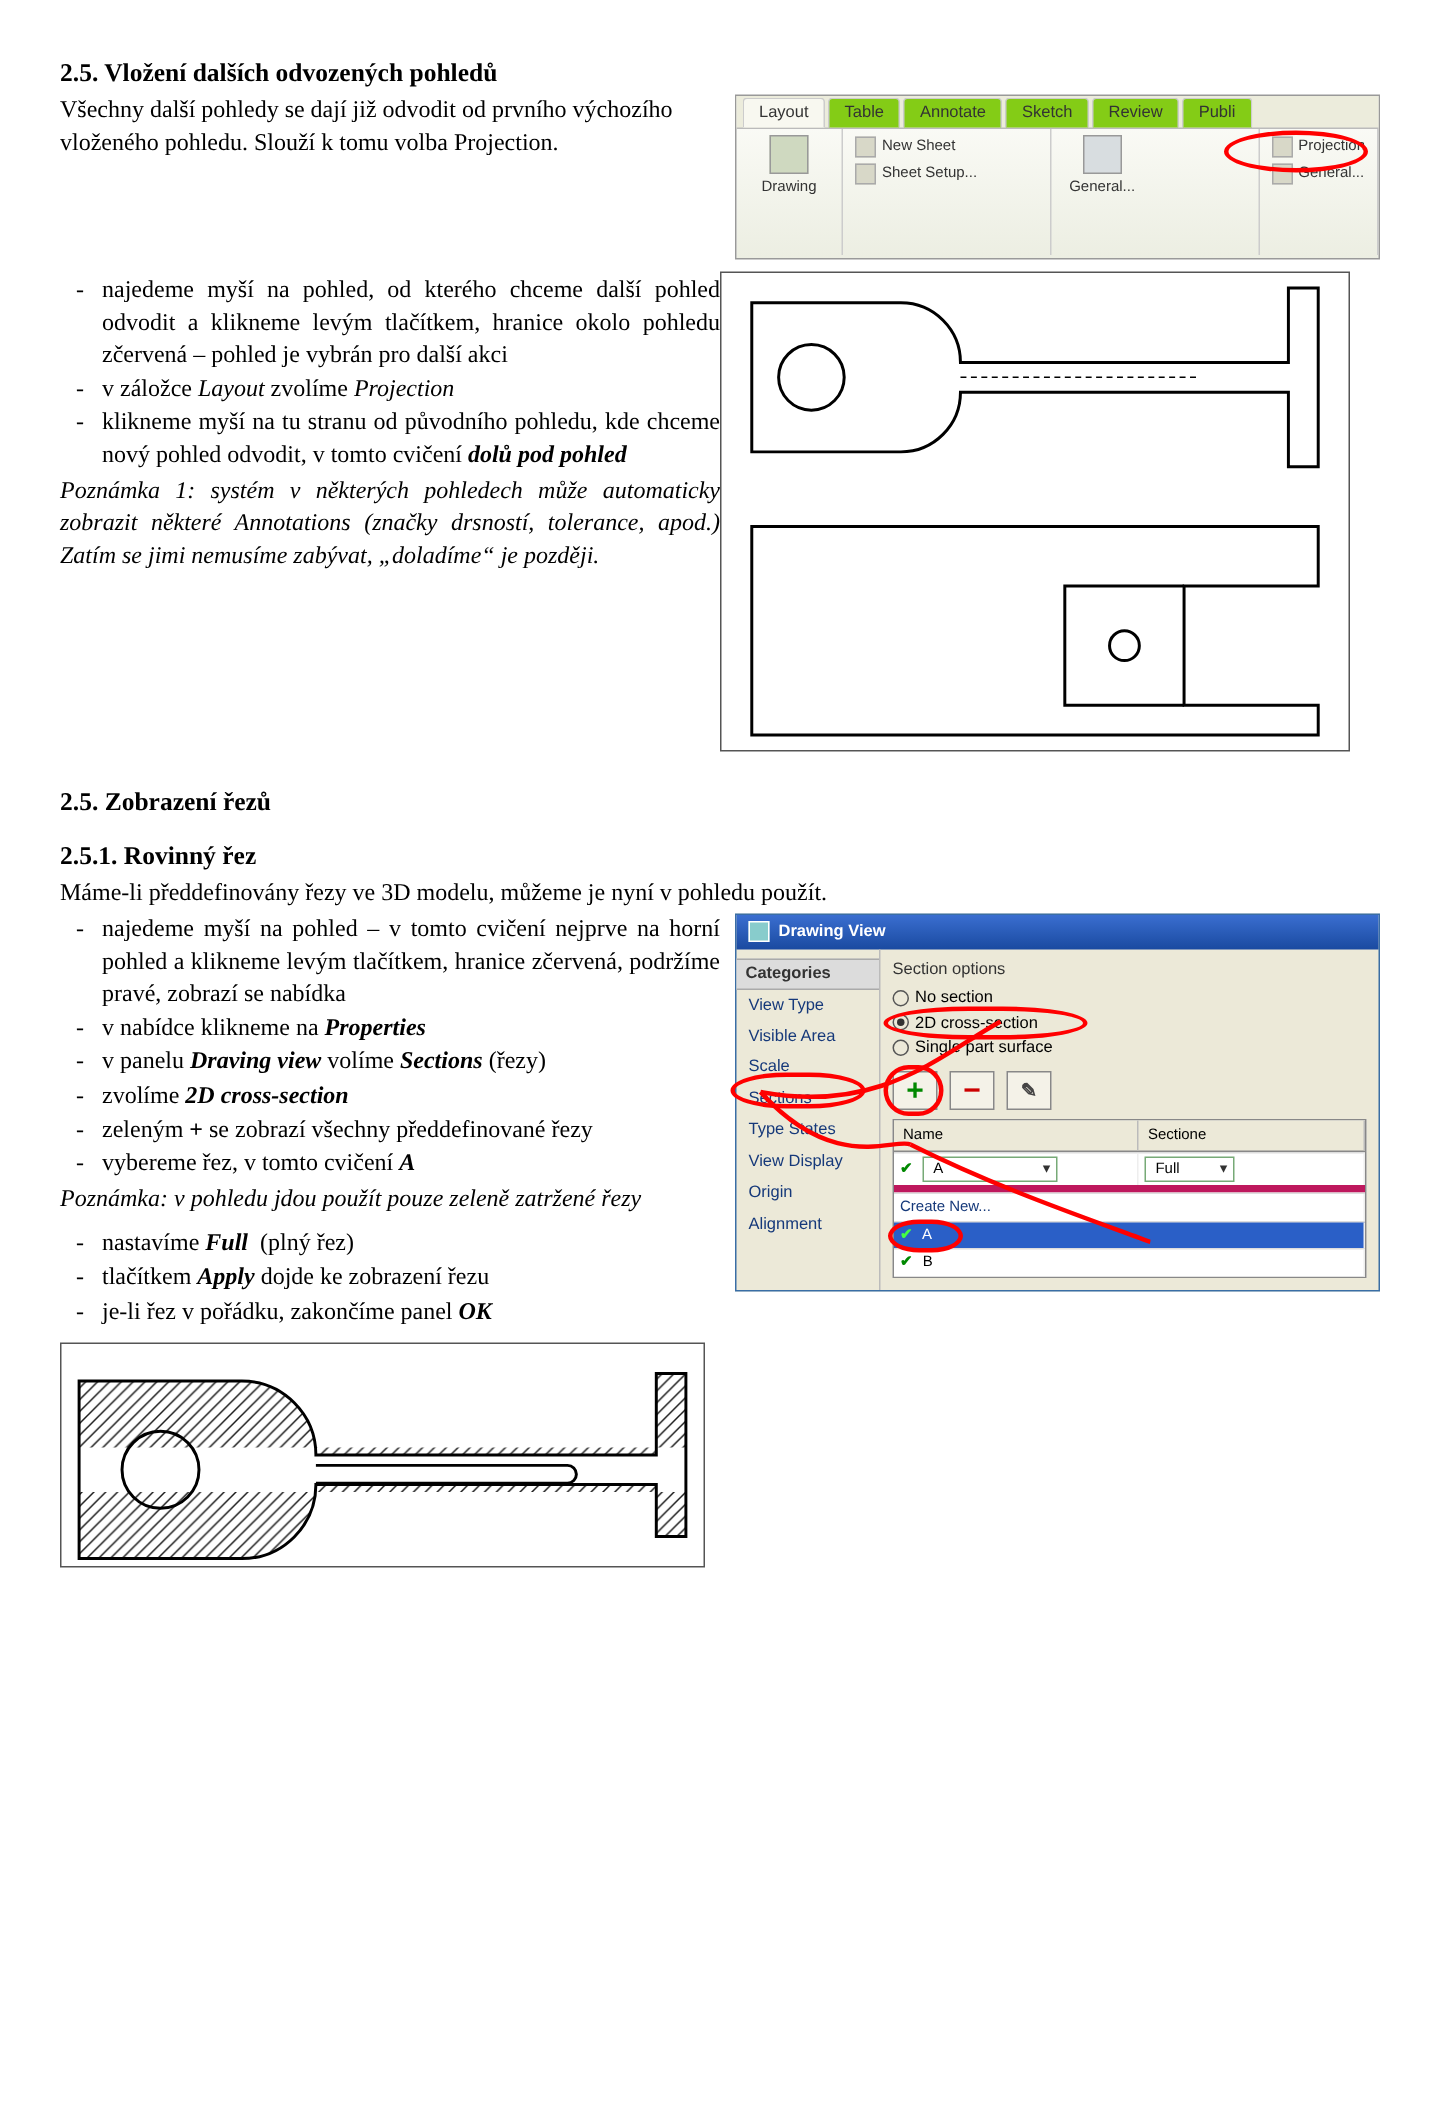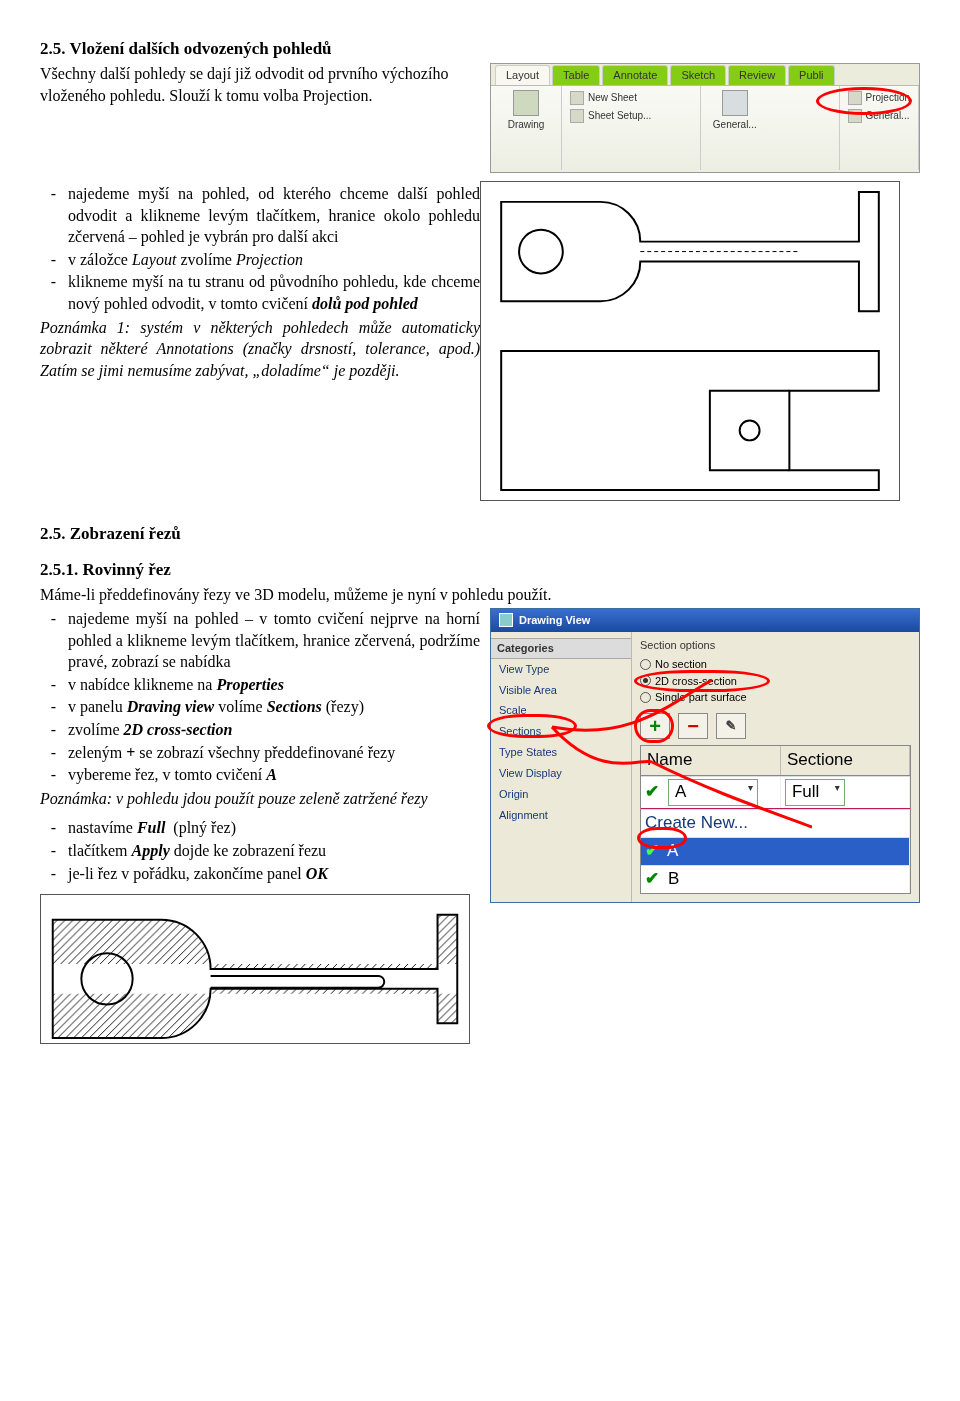--- a/index.html
+++ b/index.html
@@ -156,21 +156,21 @@
       padding: 4px 8px;
       font-weight: bold;
       display: flex;
       align-items: center;
       gap: 6px;
     }
     .panel-body {
       display: flex;
     }
     .panel-cat {
-      width: 141px;
+      width: 96px;
       border-right: 1px solid #bbb;
       padding: 6px 0;
     }
     .panel-cat-header {
       background: #dcdcdc;
       color: #333;
       font-weight: bold;
       padding: 2px 6px;
       border-top: 1px solid #aaa;
       border-bottom: 1px solid #aaa;
@@ -236,21 +236,21 @@
       color: #080;
     }
     .sq-btn.minus { color: #c00; }
     .sq-btn.tool {
       color: #444;
       font-size: 13px;
     }
     .tbl {
       border: 1px solid #888;
       width: 100%;
-      font-size: 17px;
+      font-size: 10px;
       background: #fff;
     }
     .tbl-header {
       display: flex;
       background: #ece9d8;
       border-bottom: 1px solid #888;
     }
     .tbl-header .th {
       padding: 3px 6px;
       border-right: 1px solid #bbb;
@@ -437,21 +437,21 @@
         <div class="tbl-row" style="position:relative;">
           <div class="td" style="width:52%;">
             <span class="check">✔</span>
             <span class="select-like">A</span>
           </div>
           <div class="td" style="width:48%;">
             <span class="select-like" style="min-width:60px;">Full</span>
           </div>
         </div>
 
-        <div style="position:relative; border-top:1px solid #be185d; background:#fff;">
+        <div style="position:relative; border-top:5px solid #be185d; background:#fff;">
           <div class="tbl-row">
             <div class="td" style="width:100%; color:#16397a;">Create New...</div>
           </div>
           <div class="tbl-row" style="background:#2a5fc7; color:#fff;">
             <div class="td" style="width:100%;">
               <span class="check" style="color:#4f4;">✔</span>
               <span>A</span>
             </div>
           </div>
           <div class="tbl-row">

